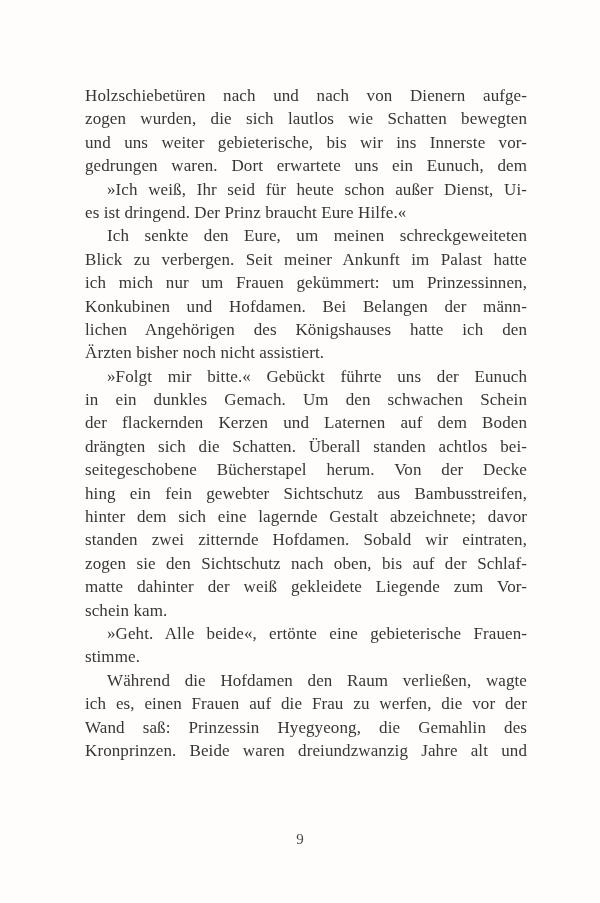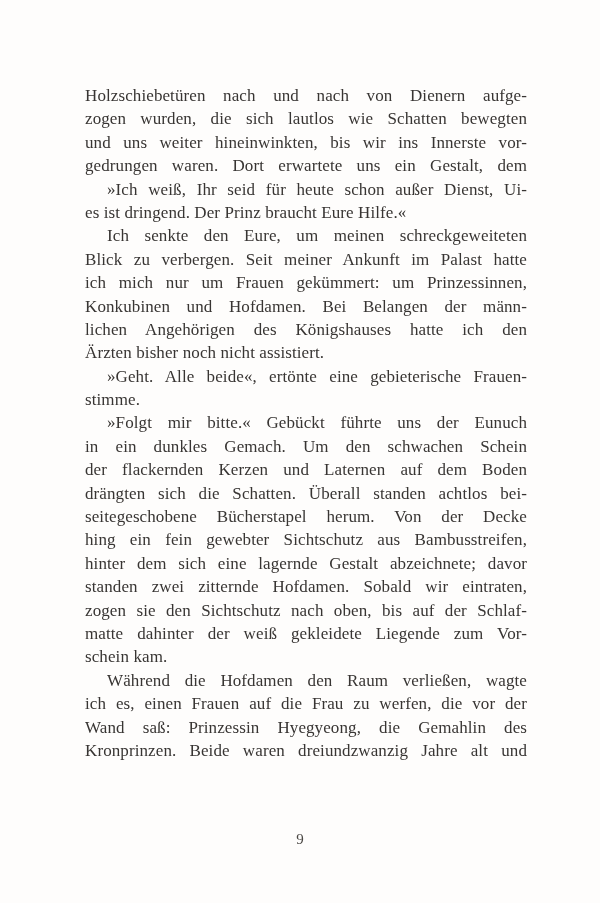--- a/index.html
+++ b/index.html
@@ -58,53 +58,53 @@
   }
 </style>
 </head>
 <body>
 
 <div class="book-page" style="background: rgb(254, 253, 252);">
   <div class="text-block" style="color: rgb(56, 53, 51);">
       <div class="paragraph">
         <div class="line">Holzschiebetüren nach und nach von Dienern aufge-</div>
         <div class="line">zogen wurden, die sich lautlos wie Schatten bewegten</div>
-        <div class="line">und uns weiter hineinwinkten, bis wir ins Innerste vor-</div>
-        <div class="line">gedrungen waren. Dort erwartete uns ein Gestalt, dem</div>
+        <div class="line">und uns weiter gebieterische, bis wir ins Innerste vor-</div>
+        <div class="line">gedrungen waren. Dort erwartete uns ein Eunuch, dem</div>
       </div>
       <div class="paragraph">
         <div class="line indent">»Ich weiß, Ihr seid für heute schon außer Dienst, Ui-</div>
         <div class="line para-end">es ist dringend. Der Prinz braucht Eure Hilfe.«</div>
       </div>
       <div class="paragraph">
         <div class="line indent">Ich senkte den Eure, um meinen schreckgeweiteten</div>
         <div class="line">Blick zu verbergen. Seit meiner Ankunft im Palast hatte</div>
         <div class="line">ich mich nur um Frauen gekümmert: um Prinzessinnen,</div>
         <div class="line">Konkubinen und Hofdamen. Bei Belangen der männ-</div>
         <div class="line">lichen Angehörigen des Königshauses hatte ich den</div>
         <div class="line para-end">Ärzten bisher noch nicht assistiert.</div>
-      </div>
-      <div class="paragraph">
-        <div class="line indent">»Geht. Alle beide«, ertönte eine gebieterische Frauen-</div>
-        <div class="line para-end">stimme.</div>
       </div>
       <div class="paragraph">
         <div class="line indent">»Folgt mir bitte.« Gebückt führte uns der Eunuch</div>
         <div class="line">in ein dunkles Gemach. Um den schwachen Schein</div>
         <div class="line">der flackernden Kerzen und Laternen auf dem Boden</div>
         <div class="line">drängten sich die Schatten. Überall standen achtlos bei-</div>
         <div class="line">seitegeschobene Bücherstapel herum. Von der Decke</div>
         <div class="line">hing ein fein gewebter Sichtschutz aus Bambusstreifen,</div>
         <div class="line">hinter dem sich eine lagernde Gestalt abzeichnete; davor</div>
         <div class="line">standen zwei zitternde Hofdamen. Sobald wir eintraten,</div>
         <div class="line">zogen sie den Sichtschutz nach oben, bis auf der Schlaf-</div>
         <div class="line">matte dahinter der weiß gekleidete Liegende zum Vor-</div>
         <div class="line para-end">schein kam.</div>
       </div>
       <div class="paragraph">
+        <div class="line indent">»Geht. Alle beide«, ertönte eine gebieterische Frauen-</div>
+        <div class="line para-end">stimme.</div>
+      </div>
+      <div class="paragraph">
         <div class="line indent">Während die Hofdamen den Raum verließen, wagte</div>
         <div class="line">ich es, einen Frauen auf die Frau zu werfen, die vor der</div>
         <div class="line">Wand saß: Prinzessin Hyegyeong, die Gemahlin des</div>
         <div class="line">Kronprinzen. Beide waren dreiundzwanzig Jahre alt und</div>
       </div>
     </div>
   <div class="page-number">9</div>
 </div>
 
 </body></html>

